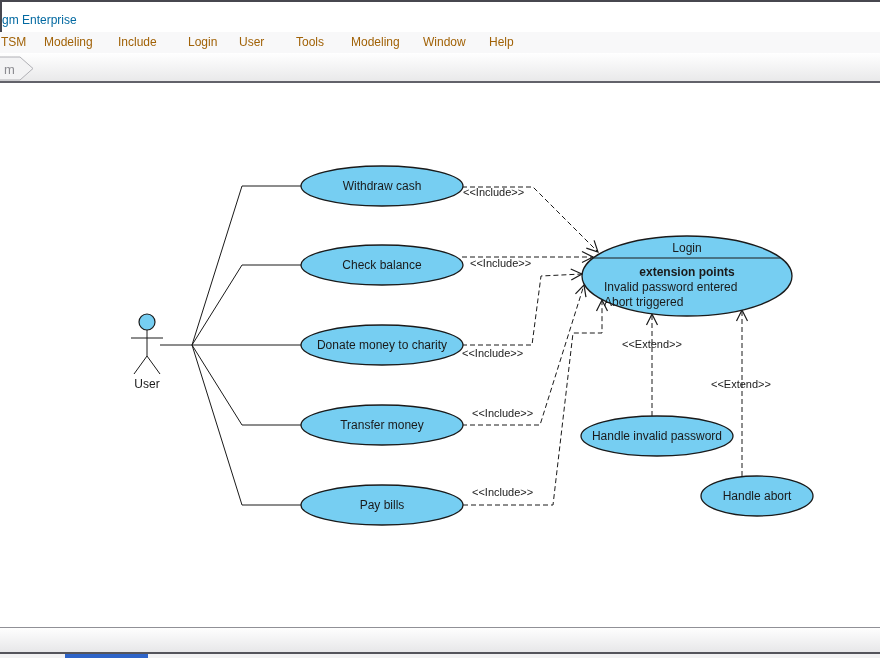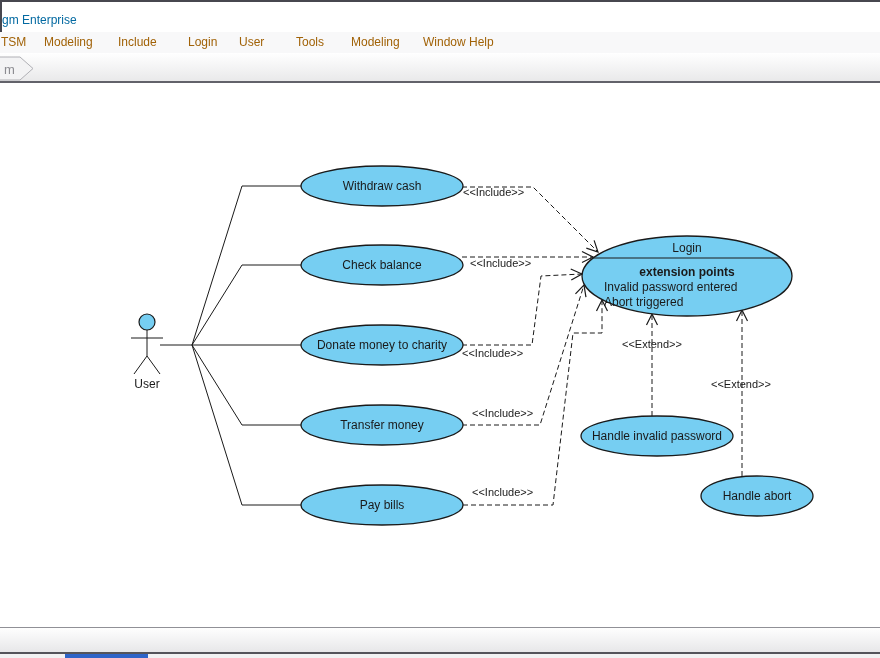--- a/index.html
+++ b/index.html
@@ -54,21 +54,21 @@
 
 <div class="menubar">
     <span class="menu-item" style="left: 1px;">TSM</span>
     <span class="menu-item" style="left: 44px;">Modeling</span>
     <span class="menu-item" style="left: 118px;">Include</span>
     <span class="menu-item" style="left: 188px;">Login</span>
     <span class="menu-item" style="left: 239px;">User</span>
     <span class="menu-item" style="left: 296px;">Tools</span>
     <span class="menu-item" style="left: 351px;">Modeling</span>
     <span class="menu-item" style="left: 423px; text-align: center;">Window</span>
-    <span class="menu-item" style="left: 469px;">Help</span>
+    <span class="menu-item" style="left: 489px;">Help</span>
   </div>
 
 <div class="breadcrumb-bar">
   <svg width="44" height="26">
     <polygon points="-9,1 20,1 33,12.5 20,24 -9,24" fill="#f3f3f4" stroke="#b0b0b5" stroke-width="1"></polygon>
     <text x="4" y="18" font-size="13" fill="#8b8b90">m</text>
   </svg>
 </div>
 
 <svg class="canvas-svg" width="880" height="544" viewBox="0 83 880 544">

